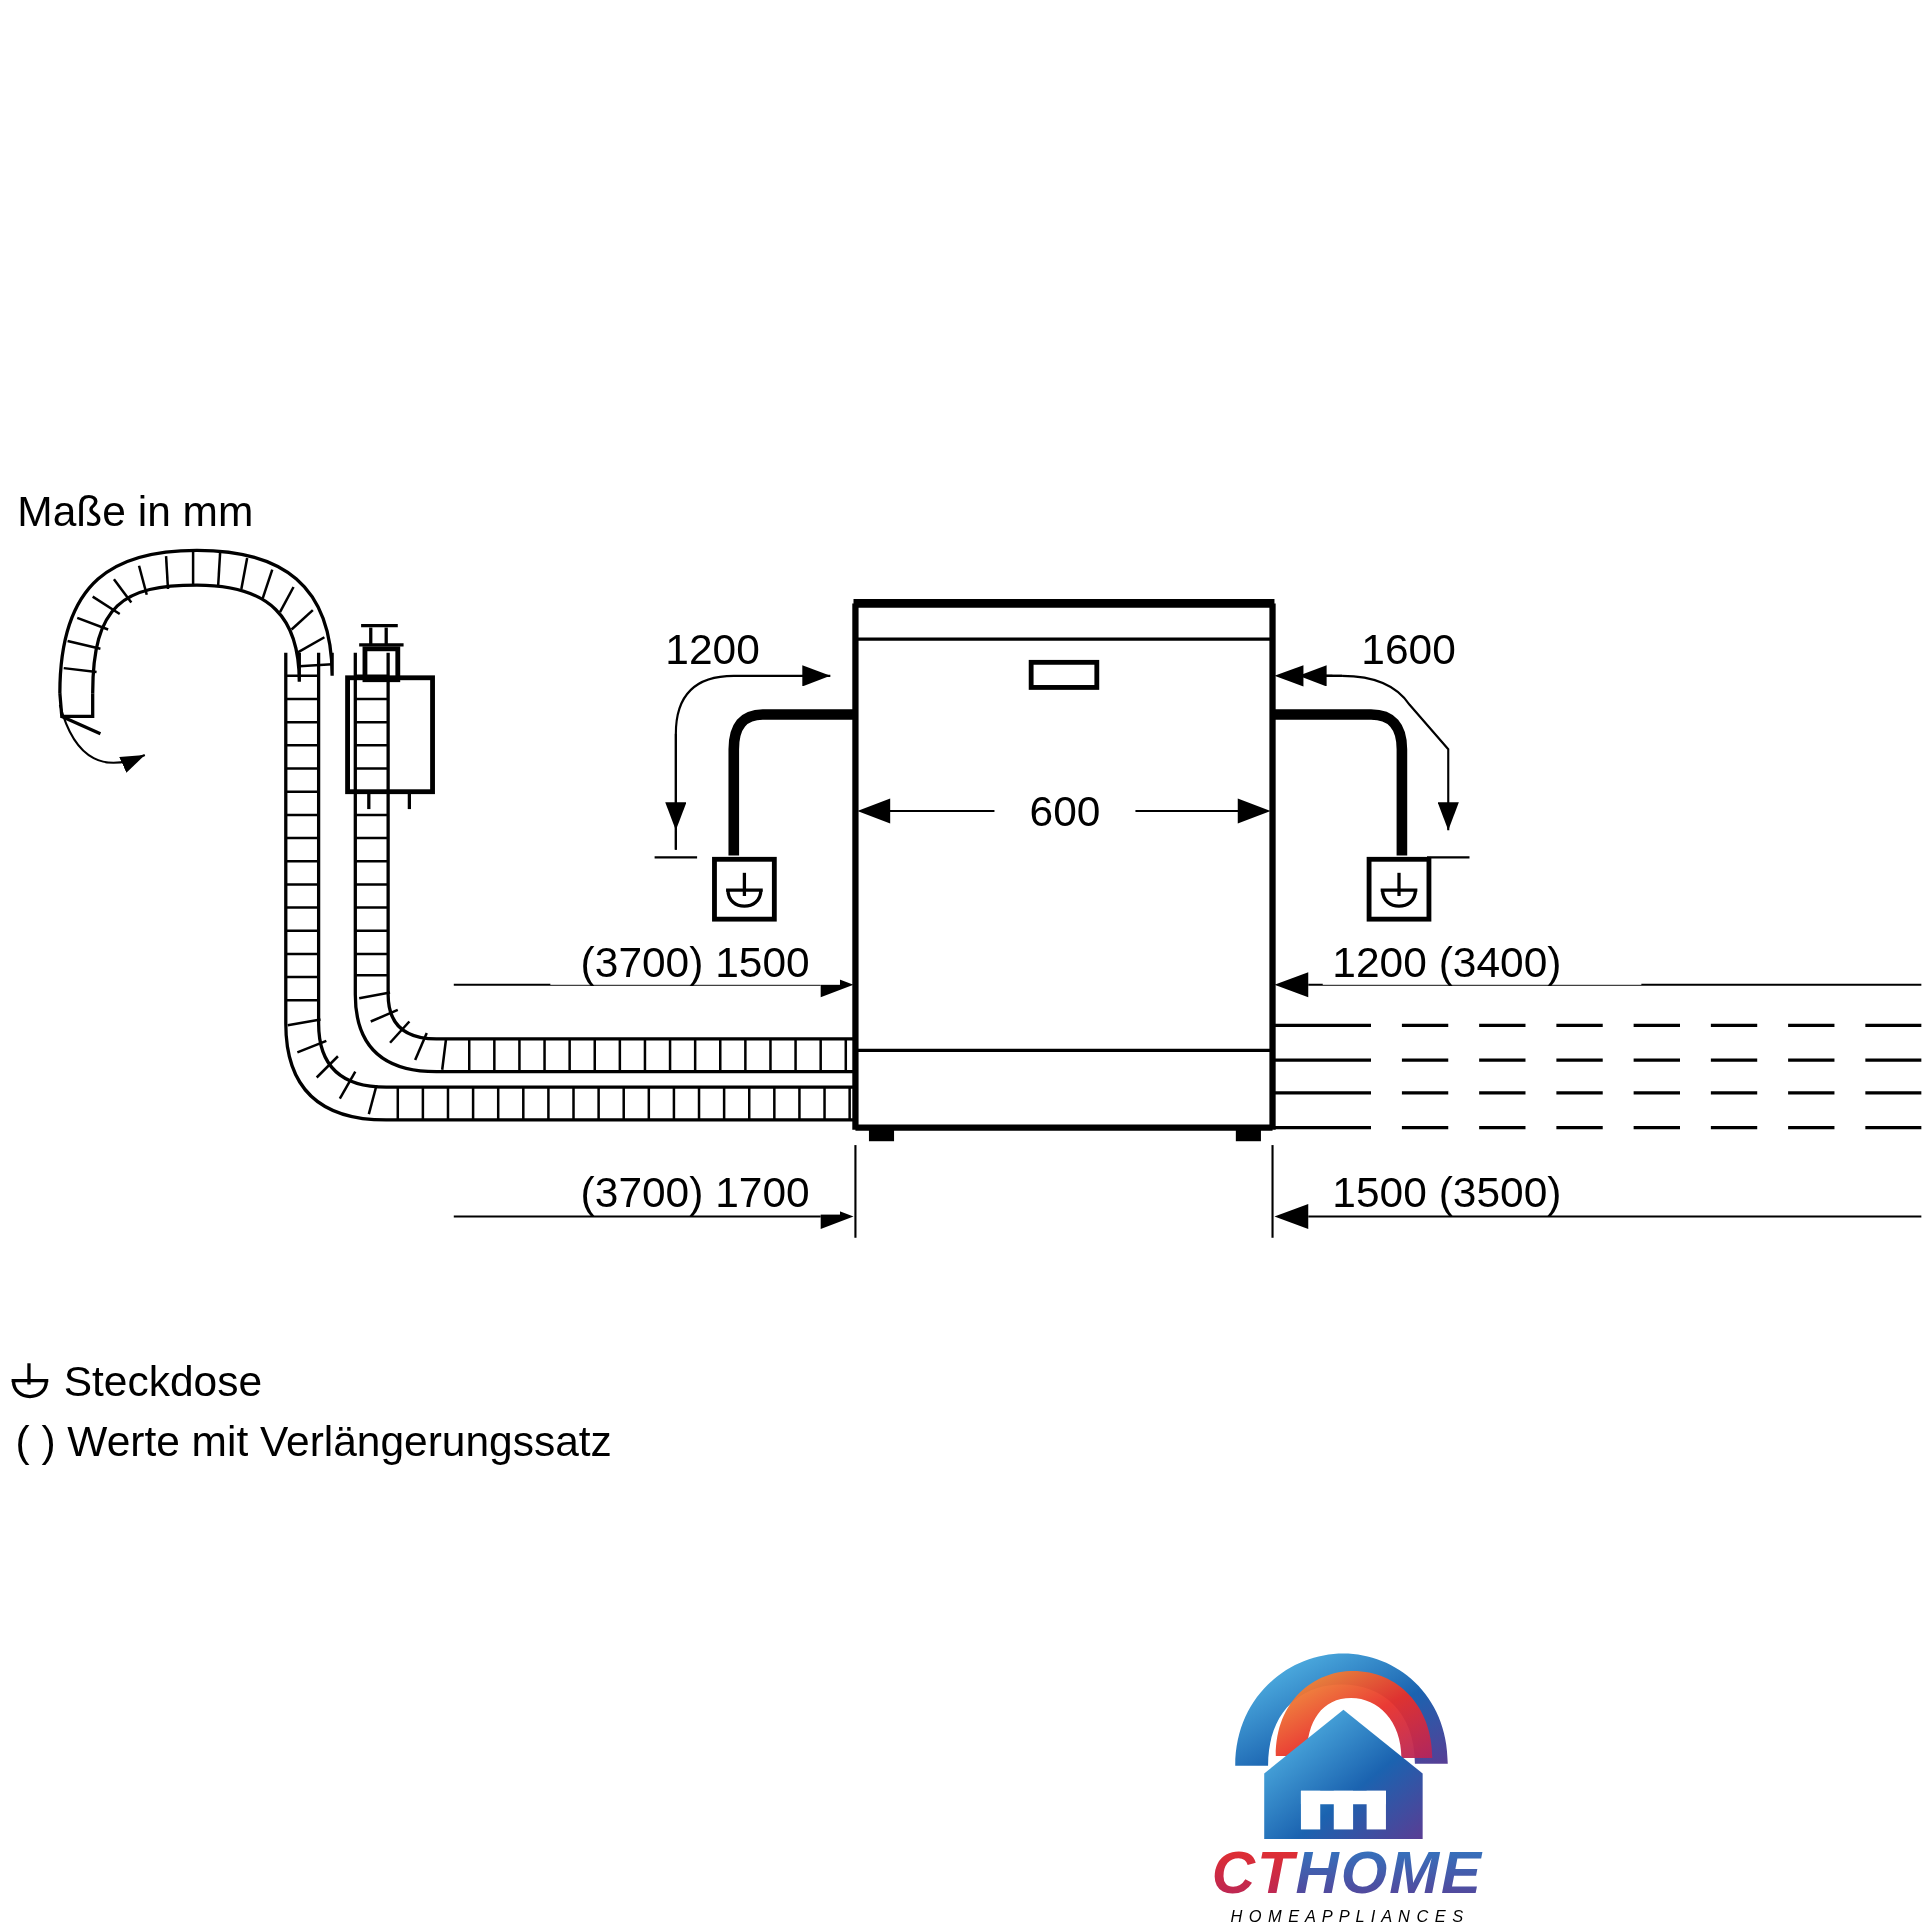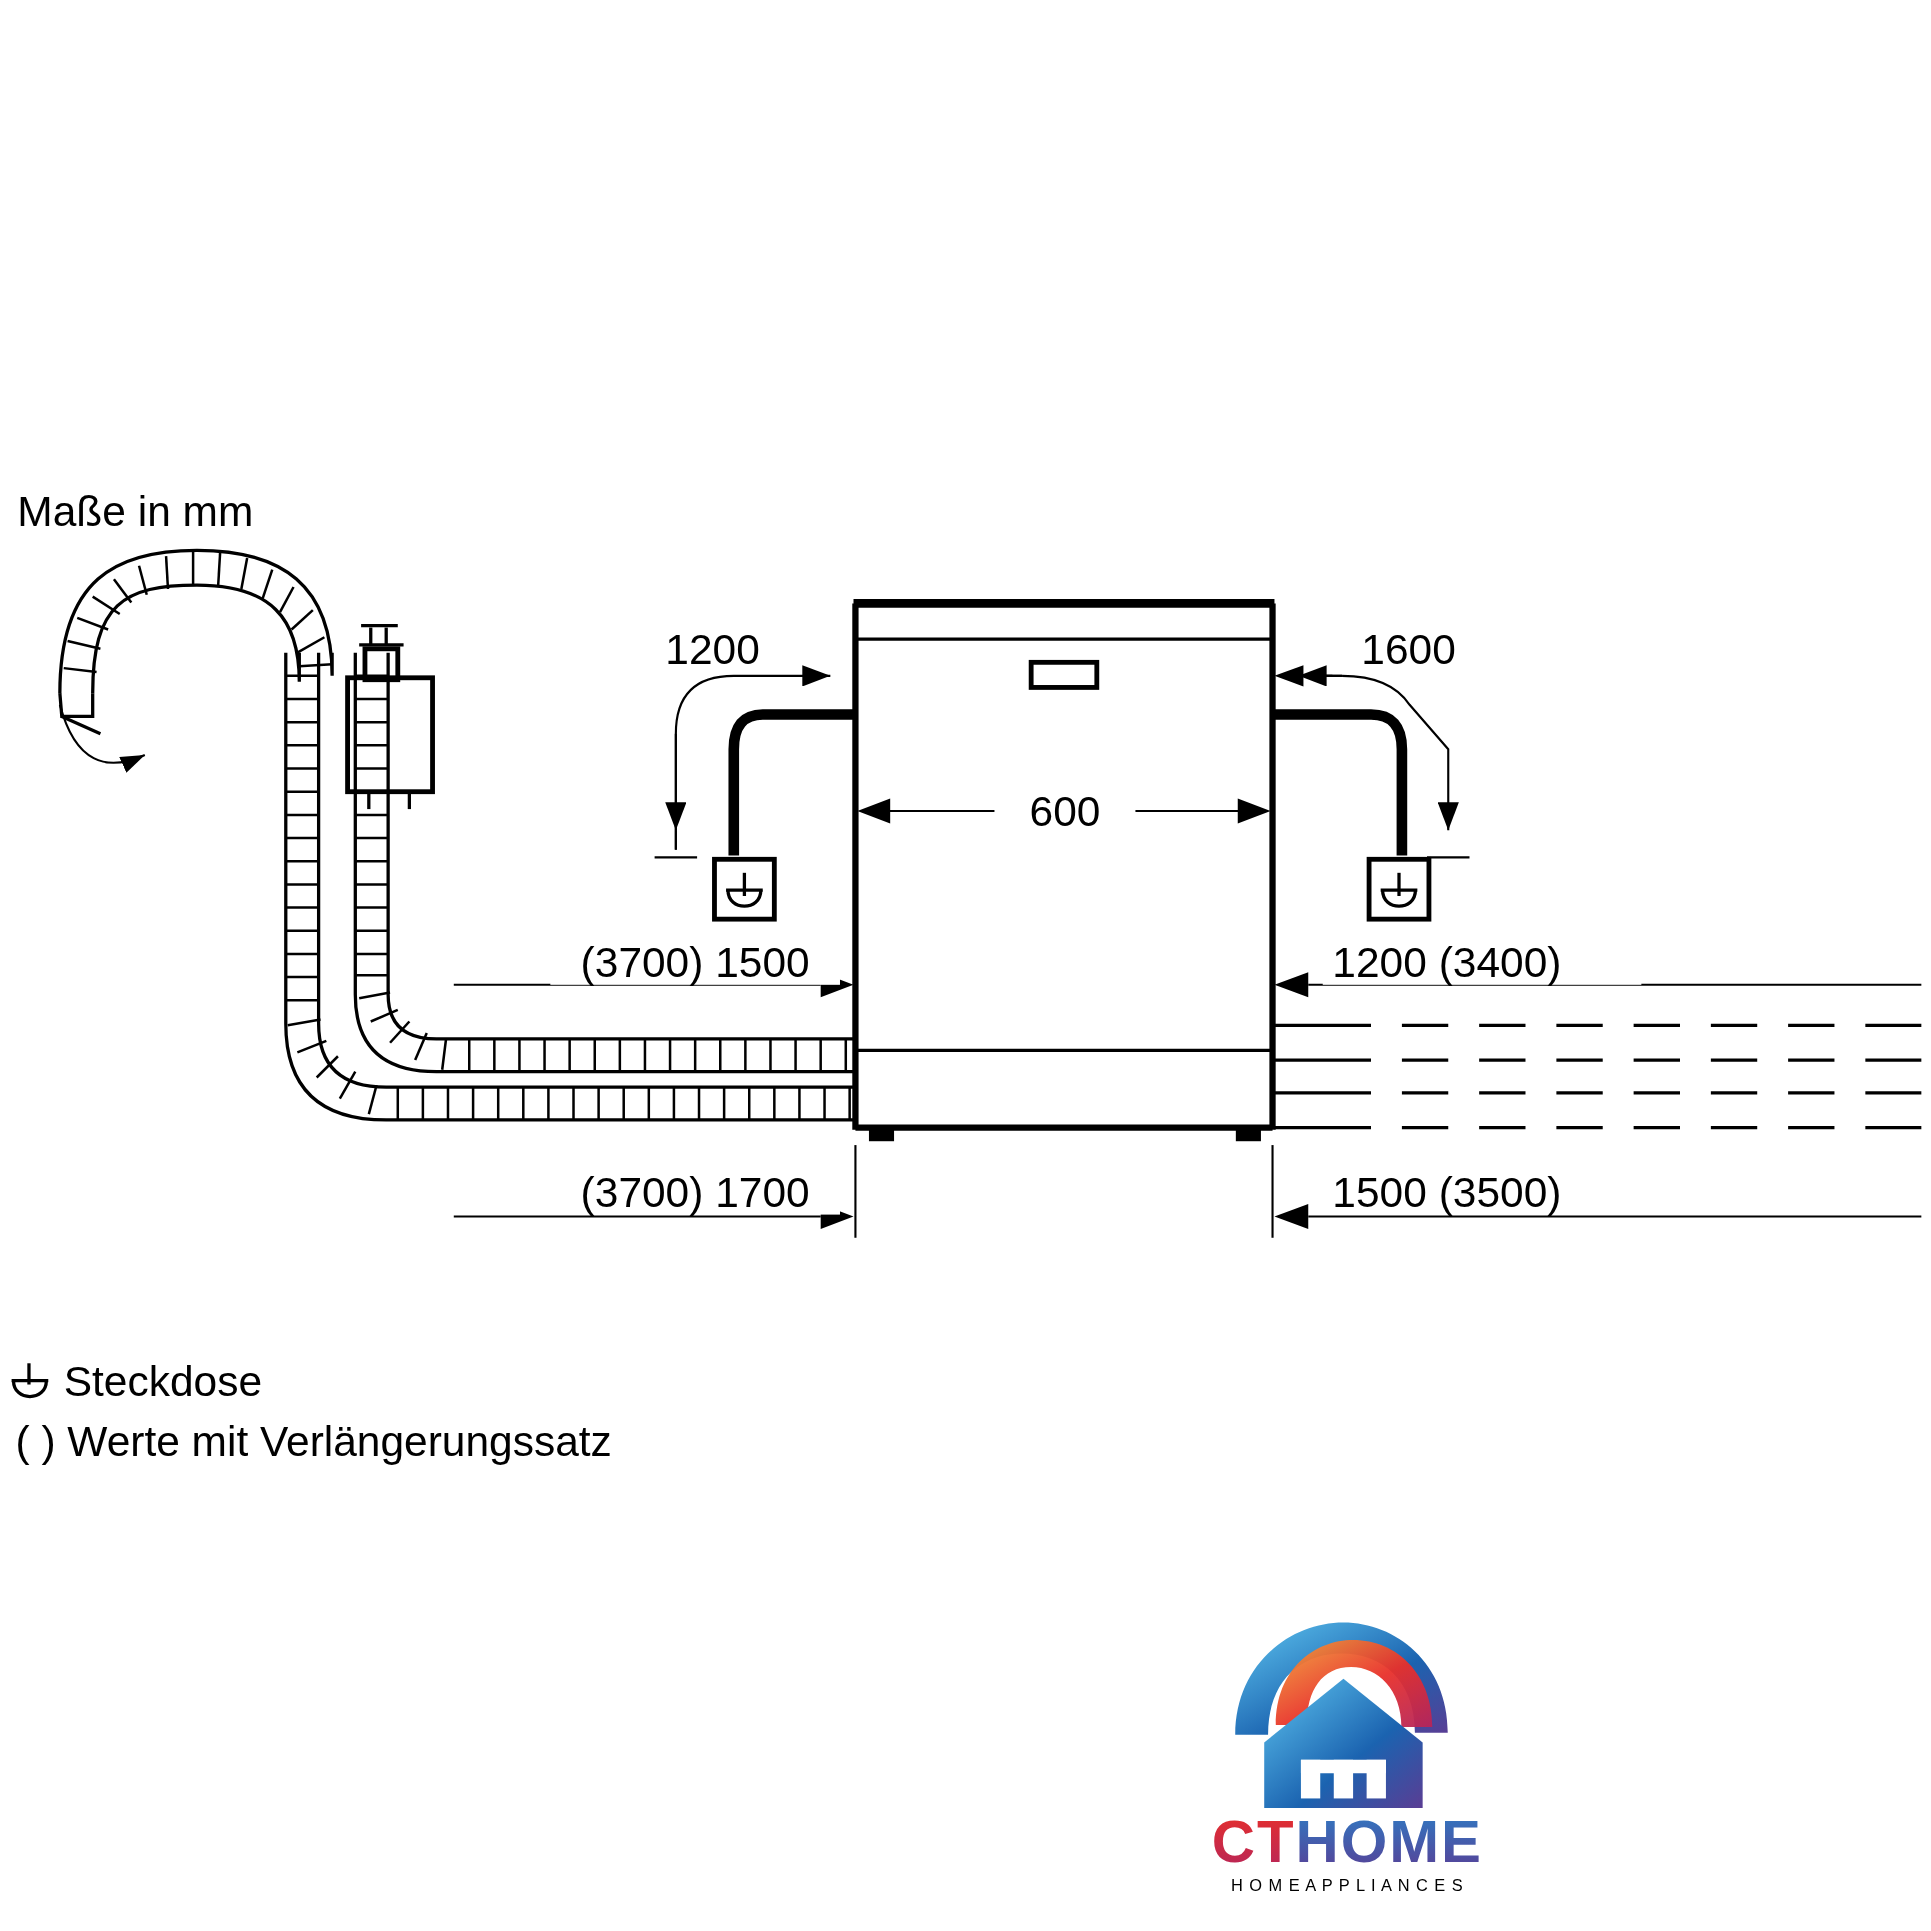--- a/index.html
+++ b/index.html
@@ -36,23 +36,24 @@
   .t-dim   { font-size: 44px; }
   .t-legend{ font-size: 44px; }
   .ln  { stroke: #000; fill: none; }
   .thin{ stroke-width: 2.2; }
   .med { stroke-width: 3.4; }
   .thick{ stroke-width: 6.5; }
   .xthick{ stroke-width: 9; }
   .wm-wrap{
     position:absolute;
     right: 21px;
-    bottom: 32px;
+    bottom: 1px;
     width: 541px;
     height: 290px;
+    font-style: italic;
   }
 </style>
 </head>
 <body>
 
 <div id="stage">
 
   <svg class="diagram" viewBox="0 0 2000 2000">
 
     <defs>

